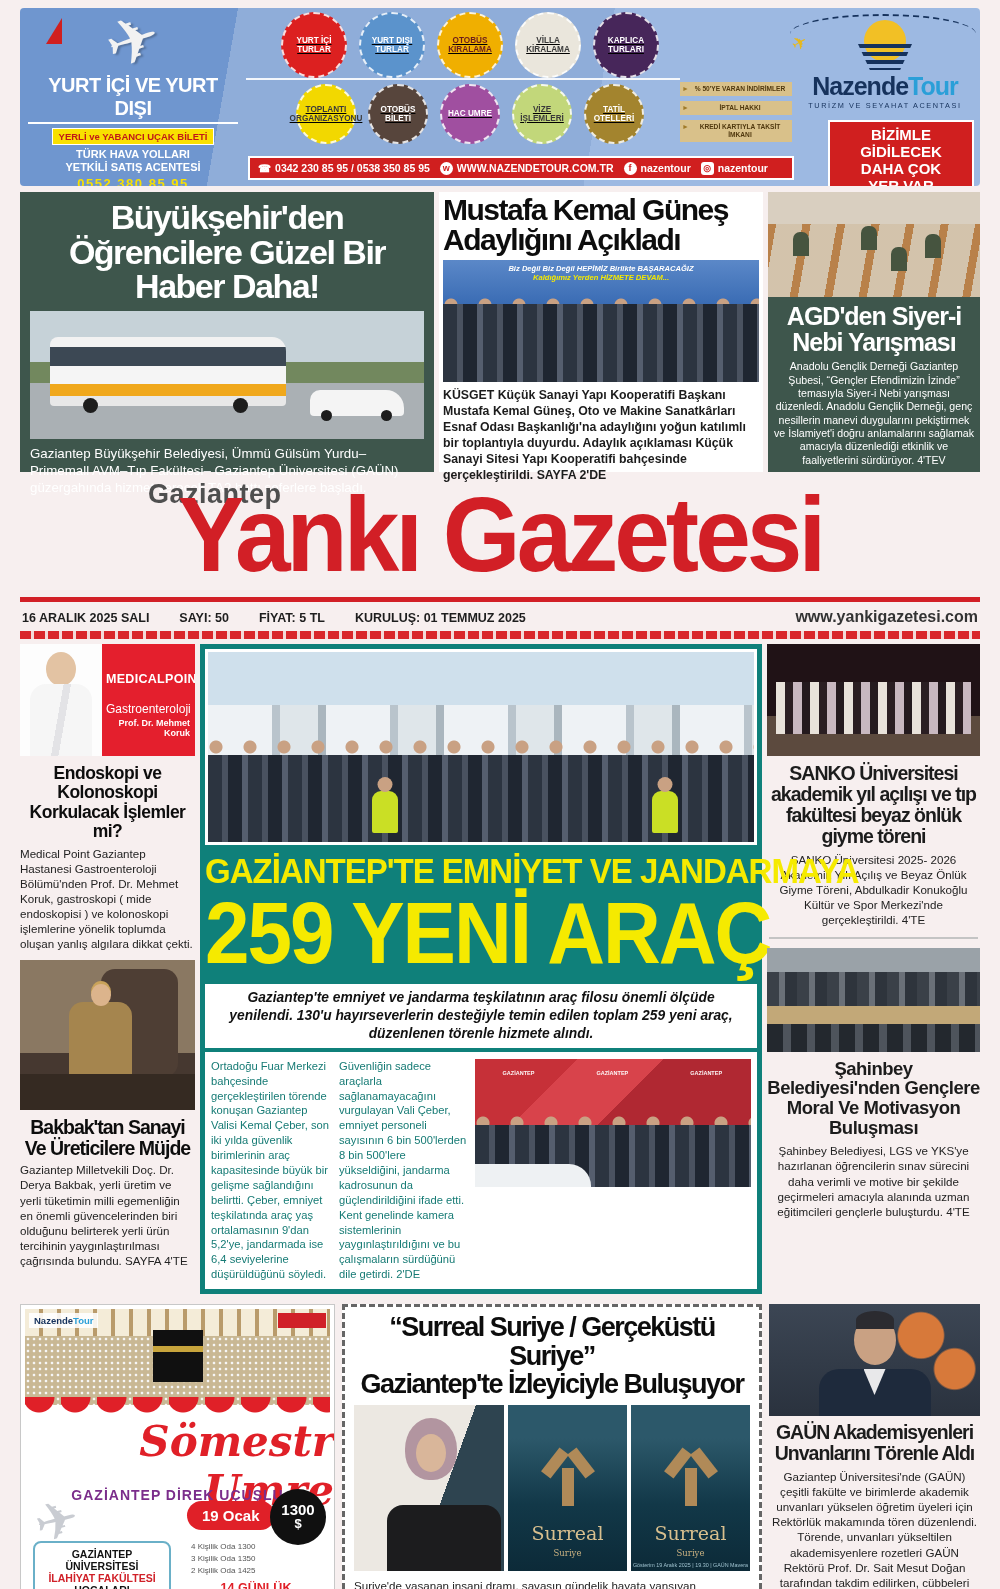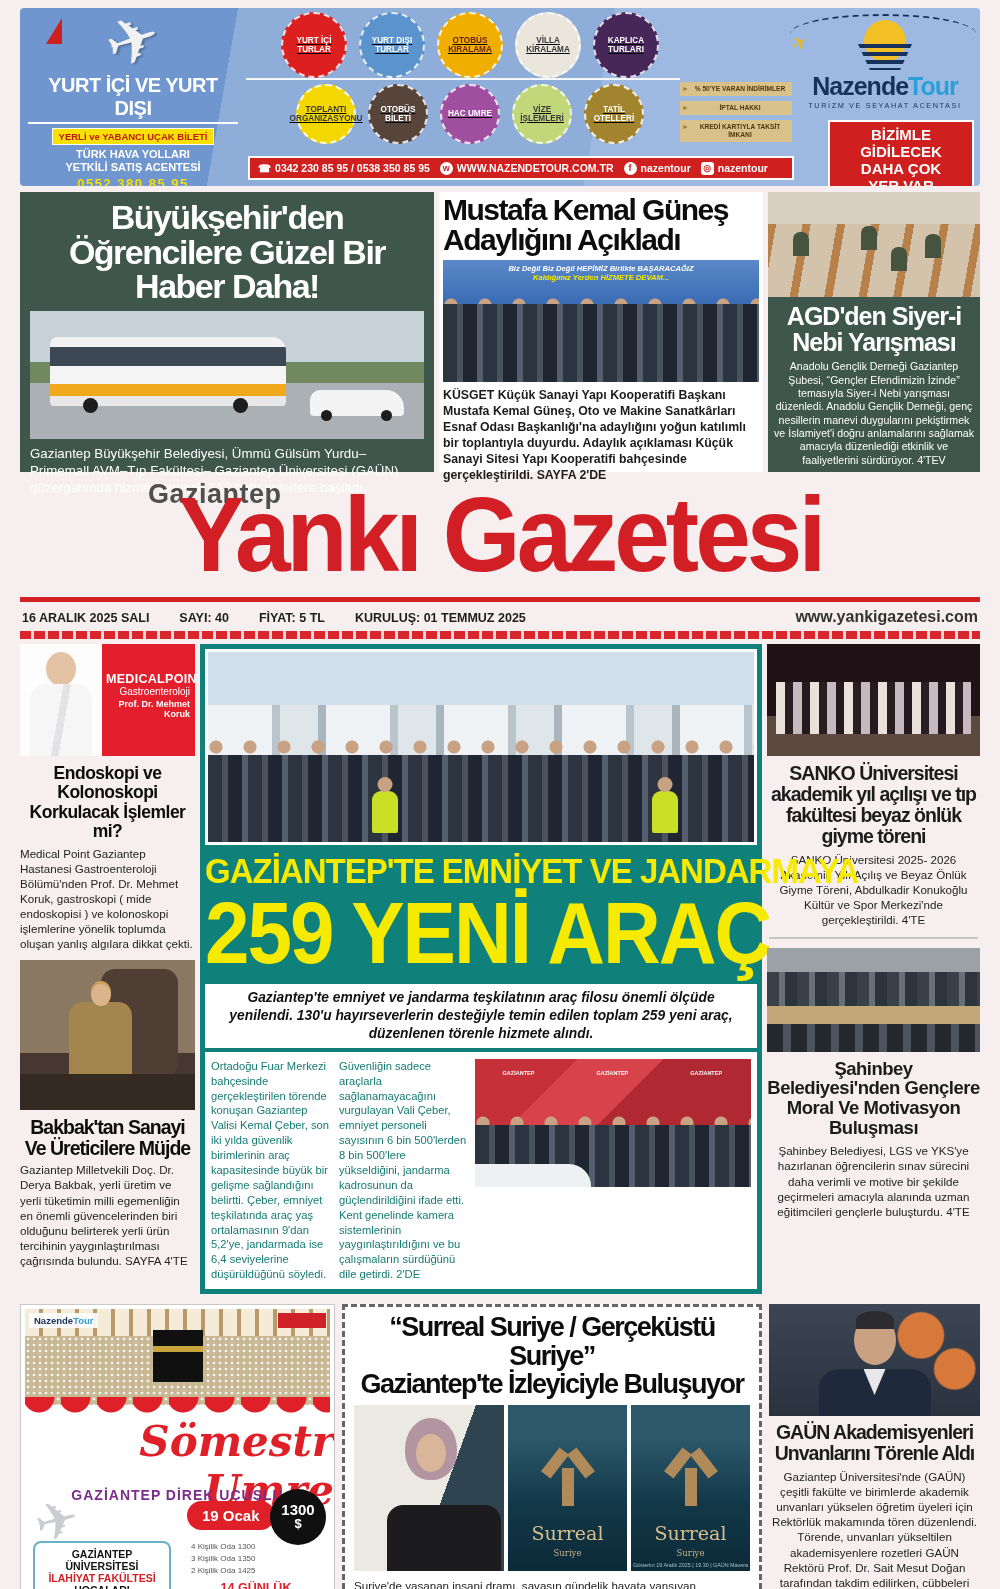--- a/index.html
+++ b/index.html
@@ -115,21 +115,21 @@
     background:repeating-linear-gradient(90deg,#d9262b 0 11px,#f3d9d9 11px 14px); }
   .mid { display:flex; gap:5px; align-items:flex-start; }
   .col-l { width:175px; }
   .medical-ad { height:112px; background:#e41f2d; position:relative; overflow:hidden; }
   .doc-zone { position:absolute; left:0; top:0; width:82px; height:100%; background:#fdfdfd; }
   .doc-head { position:absolute; left:26px; top:8px; width:30px; height:34px; border-radius:50%; background:#e3c3a3; }
   .doc-coat { position:absolute; left:10px; top:40px; width:62px; height:72px; border-radius:16px 16px 0 0;
     background:linear-gradient(100deg,#f6f6f6 0 45%,#e3e3e6 45% 55%,#f6f6f6 55%); }
   .mp-txt { position:absolute; left:86px; right:5px; top:28px; color:#fff; text-align:right; }
   .mp-brand { font-size:12.5px; font-weight:bold; letter-spacing:0.3px; }
-  .mp-sub { font-size:10px; }
+  .mp-sub { font-size:12px; margin-top:16px; }
   .mp-doc { font-size:9px; font-weight:bold; margin-top:2px; }
   .med-h { font-size:17.5px; line-height:1.1; text-align:center; color:#0d0d0d; margin:8px 0 5px; letter-spacing:-0.5px; }
   .sm-body { font-size:11.6px; line-height:1.3; color:#222; }
   .photo-bakbak { height:150px; margin-top:9px; background:linear-gradient(#8a7862 0 62%,#463830 62%); }
   .chair { position:absolute; right:10%; top:6%; width:44%; height:72%; background:#4e3e34; border-radius:14px; }
   .bperson { position:absolute; left:28%; top:28%; width:36%; height:48%; background:#a5854e; border-radius:14px 14px 0 0; }
   .bperson::before { content:""; position:absolute; top:-18px; left:50%; transform:translateX(-50%);
     width:20px; height:22px; border-radius:50%; background:#dcb48c; box-shadow:0 -3px 0 #c9a35a; }
   .desk2 { position:absolute; bottom:0; left:0; right:0; height:24%; background:#352a22; }
   .bak-h { font-size:19.5px; line-height:1.05; text-align:center; color:#0d0d0d; margin:7px 0 4px; letter-spacing:-1px; }
@@ -354,21 +354,21 @@
       </div>
     </section>
   </div>
 
   <header class="masthead">
     <div class="mh-city">Gaziantep</div>
     <h1 class="mh-title">Yankı Gazetesi</h1>
     <div class="mh-rule"></div>
     <div class="mh-info">
       <span>16 ARALIK 2025 SALI</span>
-      <span>SAYI: 40</span>
+      <span>SAYI: 50</span>
       <span>FİYAT: 5 TL</span>
       <span>KURULUŞ: 01 TEMMUZ 2025</span>
       <span class="mh-web">www.yankigazetesi.com</span>
     </div>
   </header>
 
   <div class="red-rule"></div>
 
   <div class="mid">
     <aside class="col-l">

